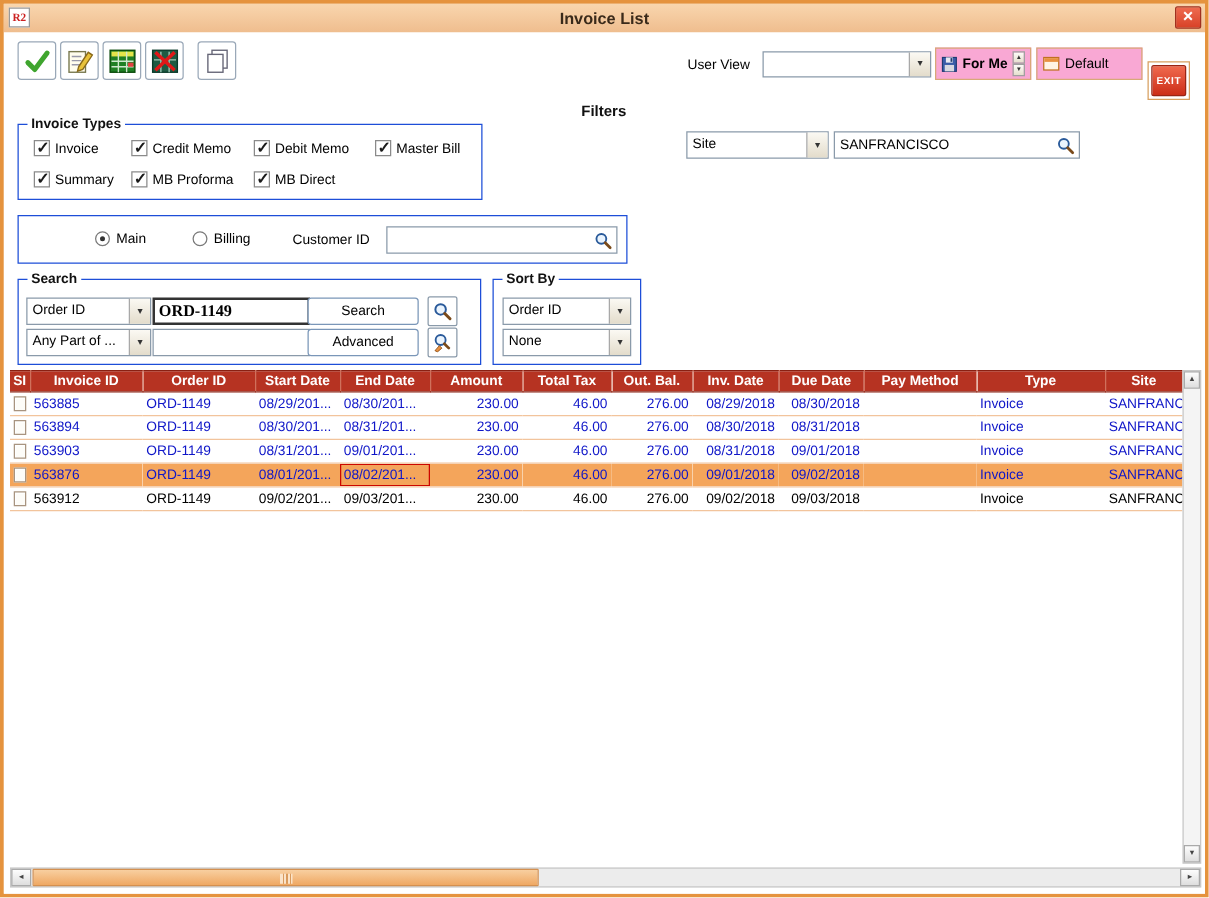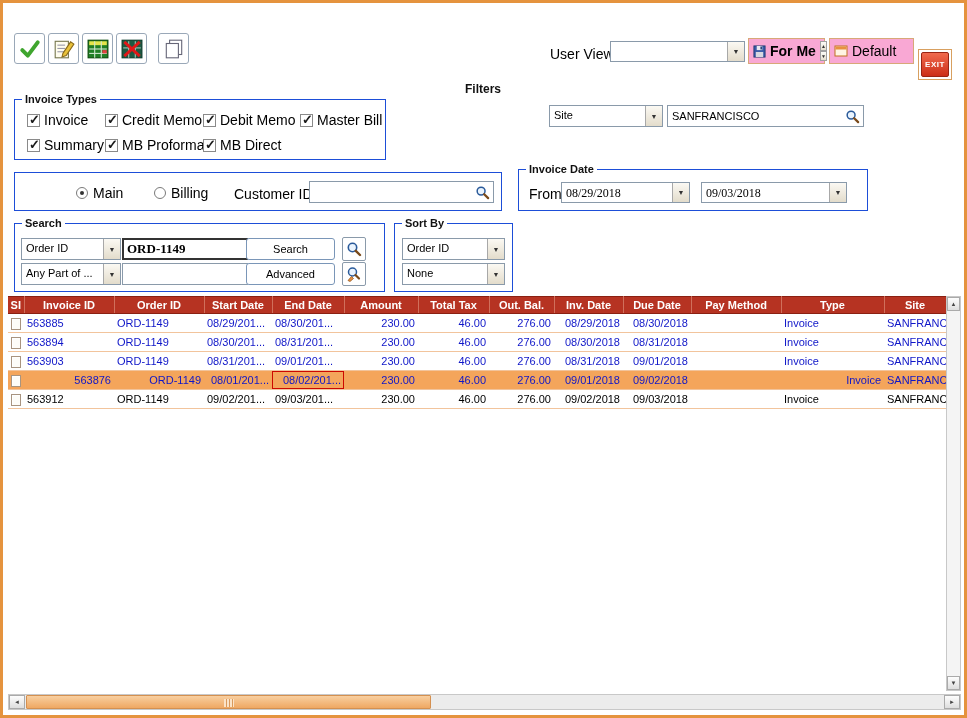--- a/index.html
+++ b/index.html
@@ -6,21 +6,21 @@
   html,body { width:967px; height:718px; font-family:"Liberation Sans",sans-serif; }
   .window { position:relative; width:967px; height:718px; border:3px solid #E5933E; background:#fff; overflow:hidden; }
   .titlebar { position:relative; height:23px; background:linear-gradient(#F9D6AE,#EFBD8E); }
   .titlebar .badge { position:absolute; left:4px; top:3px; width:17px; height:16px; background:#fff; border:1px solid #999; color:#C22; font:bold 9px "Liberation Serif",serif; text-align:center; line-height:14px; }
   .titlebar .title { position:absolute; left:0; right:0; top:4px; text-align:center; font-size:13px; font-weight:600; color:#3A2A1A; }
   .titlebar .close { position:absolute; right:3px; top:2px; width:21px; height:18px; background:linear-gradient(#EE6B50,#D84228); border:1px solid #A03020; border-radius:2px; color:#fff; font:bold 11px "Liberation Sans",sans-serif; text-align:center; line-height:16px; cursor:default; }
   .content { position:absolute; top:23px; left:0; right:0; bottom:0; background:#fff; }
 
   
   .tool-btn { position:absolute; top:7px; width:31px; height:31px; background:#fff; border:1px solid #9AA8B8; border-radius:3px; display:flex; align-items:center; justify-content:center; }
-  .lbl { font-size:14px; color:#000; white-space:nowrap; }
+  .lbl { font-size:11px; color:#000; white-space:nowrap; }
   .grpbox-lite { position:absolute; border:1px solid #D8A878; background:#f9a8d4; display:flex; align-items:center; padding:0 4px; gap:4px; }
   .combo { position:absolute; display:flex; border:1px solid #8A9AAA; background:#fff; }
   .combo .val { flex:1; font-size:11px; padding:3px 4px; white-space:nowrap; overflow:hidden; color:#000; }
   .combo .arrow { width:17px; border-left:1px solid #A8A8A8; background:linear-gradient(#FBF9F3,#E3DCCB); font-size:7px; color:#333; display:flex; align-items:center; justify-content:center; }
   .spinner { display:flex; flex-direction:column; width:12px; height:20px; }
   .spinner div { flex:1; border:1px solid #A0A0A0; background:linear-gradient(#FCFCF8,#E6DFCE); font-size:5px; line-height:8px; text-align:center; color:#333; }
   .exit-wrap { position:absolute; left:915px; top:9px; width:34px; height:31px; border:1px solid #D8A060; background:#fff; padding:2px;margin-top:14px; }
   .exit-btn { width:100%; height:100%; background:linear-gradient(#F06A4E,#CC2E18); border:1px solid #992414; border-radius:2px; color:#fff; font:bold 8px "Liberation Sans",sans-serif; display:flex; align-items:center; justify-content:center; letter-spacing:.5px; }
 
   
@@ -42,41 +42,46 @@
   .icon-btn { position:absolute; width:24px; height:24px; background:#fff; border:1px solid #8A9AAA; border-radius:2px; display:flex; align-items:center; justify-content:center; }
   input.txt { position:absolute; font-size:11px; padding:1px 3px; border:1px solid #8A9AAA; background:#fff; }
   input.txt-strong { position:absolute; font:bold 13px "Liberation Serif",serif; padding:0 3px; border:2px solid #333; background:#fff; }
 
   
   .grid-area { position:absolute; left:5px; top:270px; width:938px; height:395px; background:#fff; }
   table.grid { border-collapse:collapse; table-layout:fixed; width:938px; }
   table.grid th { background:#B63322; color:#fff; font-size:11px; font-weight:bold; height:17px; text-align:center; border-right:1px solid #D0705C; border-top:1px solid #8A2012; border-bottom:1px solid #8A2012; white-space:nowrap; overflow:hidden; padding:0 2px; }
   table.grid td { height:19px; font-size:11px; color:#0F16C8; border-bottom:1px solid #F2C49C; white-space:nowrap; overflow:hidden; padding:0 3px; background:#fff; }
   table.grid tr.black td { color:#000; }
-  table.grid tr.selected td { background:#F4A55B;text-align:right; }
+  table.grid tr.selected td { background:#F4A55B; }
   td.ar { text-align:right; } td.ac { text-align:center; padding:0; }
   td.focus { box-shadow: inset 0 0 0 1px #CC0800; }
   .row-icon { display:inline-block; width:10px; height:12px; background:#FDFCF8; border:1px solid #A89480; box-shadow:inset 1px 1px 0 #fff; vertical-align:middle; }
 
   
   .vscroll { position:absolute; left:943px; top:270px; width:15px; height:395px; background:#F4F4F4; border:1px solid #C8C8C8; }
   .vscroll .sbtn { position:absolute; left:0; width:13px; height:14px; background:linear-gradient(#FDFDFD,#DEDEDE); border:1px solid #AAA; font-size:6px; color:#444; text-align:center; line-height:12px; }
   .hscroll { position:absolute; left:5px; top:668px; width:953px; height:16px; background:#ECECEC; border:1px solid #C8C8C8; display:flex; }
   .hscroll .sbtn { width:16px; height:14px; background:linear-gradient(#FDFDFD,#DEDEDE); border:1px solid #AAA; font-size:6px; color:#444; text-align:center; line-height:12px; flex:0 0 16px; }
   .htrack { flex:1; position:relative; }
   .hthumb { position:absolute; left:1px; top:0; width:405px; height:14px; background:linear-gradient(#F8CFA0,#EFA863); border:1px solid #D49050; border-radius:1px; }
   .grip { position:absolute; left:50%; top:3px; width:10px; height:8px; margin-left:-5px;
           background:repeating-linear-gradient(90deg,#FBE3C8 0 2px,#D99A5C 2px 3px); }
   svg { display:block; }
 </style>
 </head>
 <body>
 
 <div class="window">
 
+  <div class="titlebar">
+    <div class="badge">R2</div>
+    <div class="title">Invoice List</div>
+    <div class="close">✕</div>
+  </div>
 
   <div class="content">
 
     <div class="tool-btn" style="left:11px">
       <span>
           <svg width="22" height="22" viewBox="0 0 20 20">
             <path d="M3 11 L8 16 L17 4" fill="none" stroke="#3FA52E" stroke-width="3.6" stroke-linecap="round" stroke-linejoin="round"></path>
           </svg>
         </span>
     </div>
@@ -200,32 +205,20 @@
     <div class="field" style="left:664px;top:79px;width:197px;height:22px">
       <span class="ftext" style="font-size:11px">SANFRANCISCO</span>
       <span style="padding-right:3px">
           <svg width="15" height="15" viewBox="0 0 16 16">
             <circle cx="6.5" cy="6.5" r="4.2" fill="#EAF4FE" stroke="#2A5A9A" stroke-width="1.6"></circle>
             <line x1="9.8" y1="9.8" x2="14" y2="14" stroke="#7A4A1A" stroke-width="2.4" stroke-linecap="round"></line>
           </svg>
         </span>
     </div>
 
-    <div class="groupbox" style="left:515px;top:143px;width:350px;height:42px">
-      <span class="gb-title">Invoice Date</span>
-      <span class="lbl" style="position:absolute;left:10px;top:16px">From</span>
-      <div class="combo" style="left:42px;top:12px;width:129px;height:21px">
-        <span class="val serif" style="font-size:12px">08/29/2018</span>
-        <span class="arrow">▼</span>
-      </div>
-      <div class="combo" style="left:182px;top:12px;width:146px;height:21px">
-        <span class="val serif" style="font-size:12px">09/03/2018</span>
-        <span class="arrow">▼</span>
-      </div>
-    </div>
 
     <div class="groupbox" style="left:11px;top:146px;width:488px;height:39px">
       <div class="radio-item" style="left:61px;top:12px">
         <span class="radio selected"></span>
         <span class="lbl">Main</span>
       </div>
       <div class="radio-item" style="left:139px;top:12px">
         <span class="radio"></span>
         <span class="lbl">Billing</span>
       </div>

